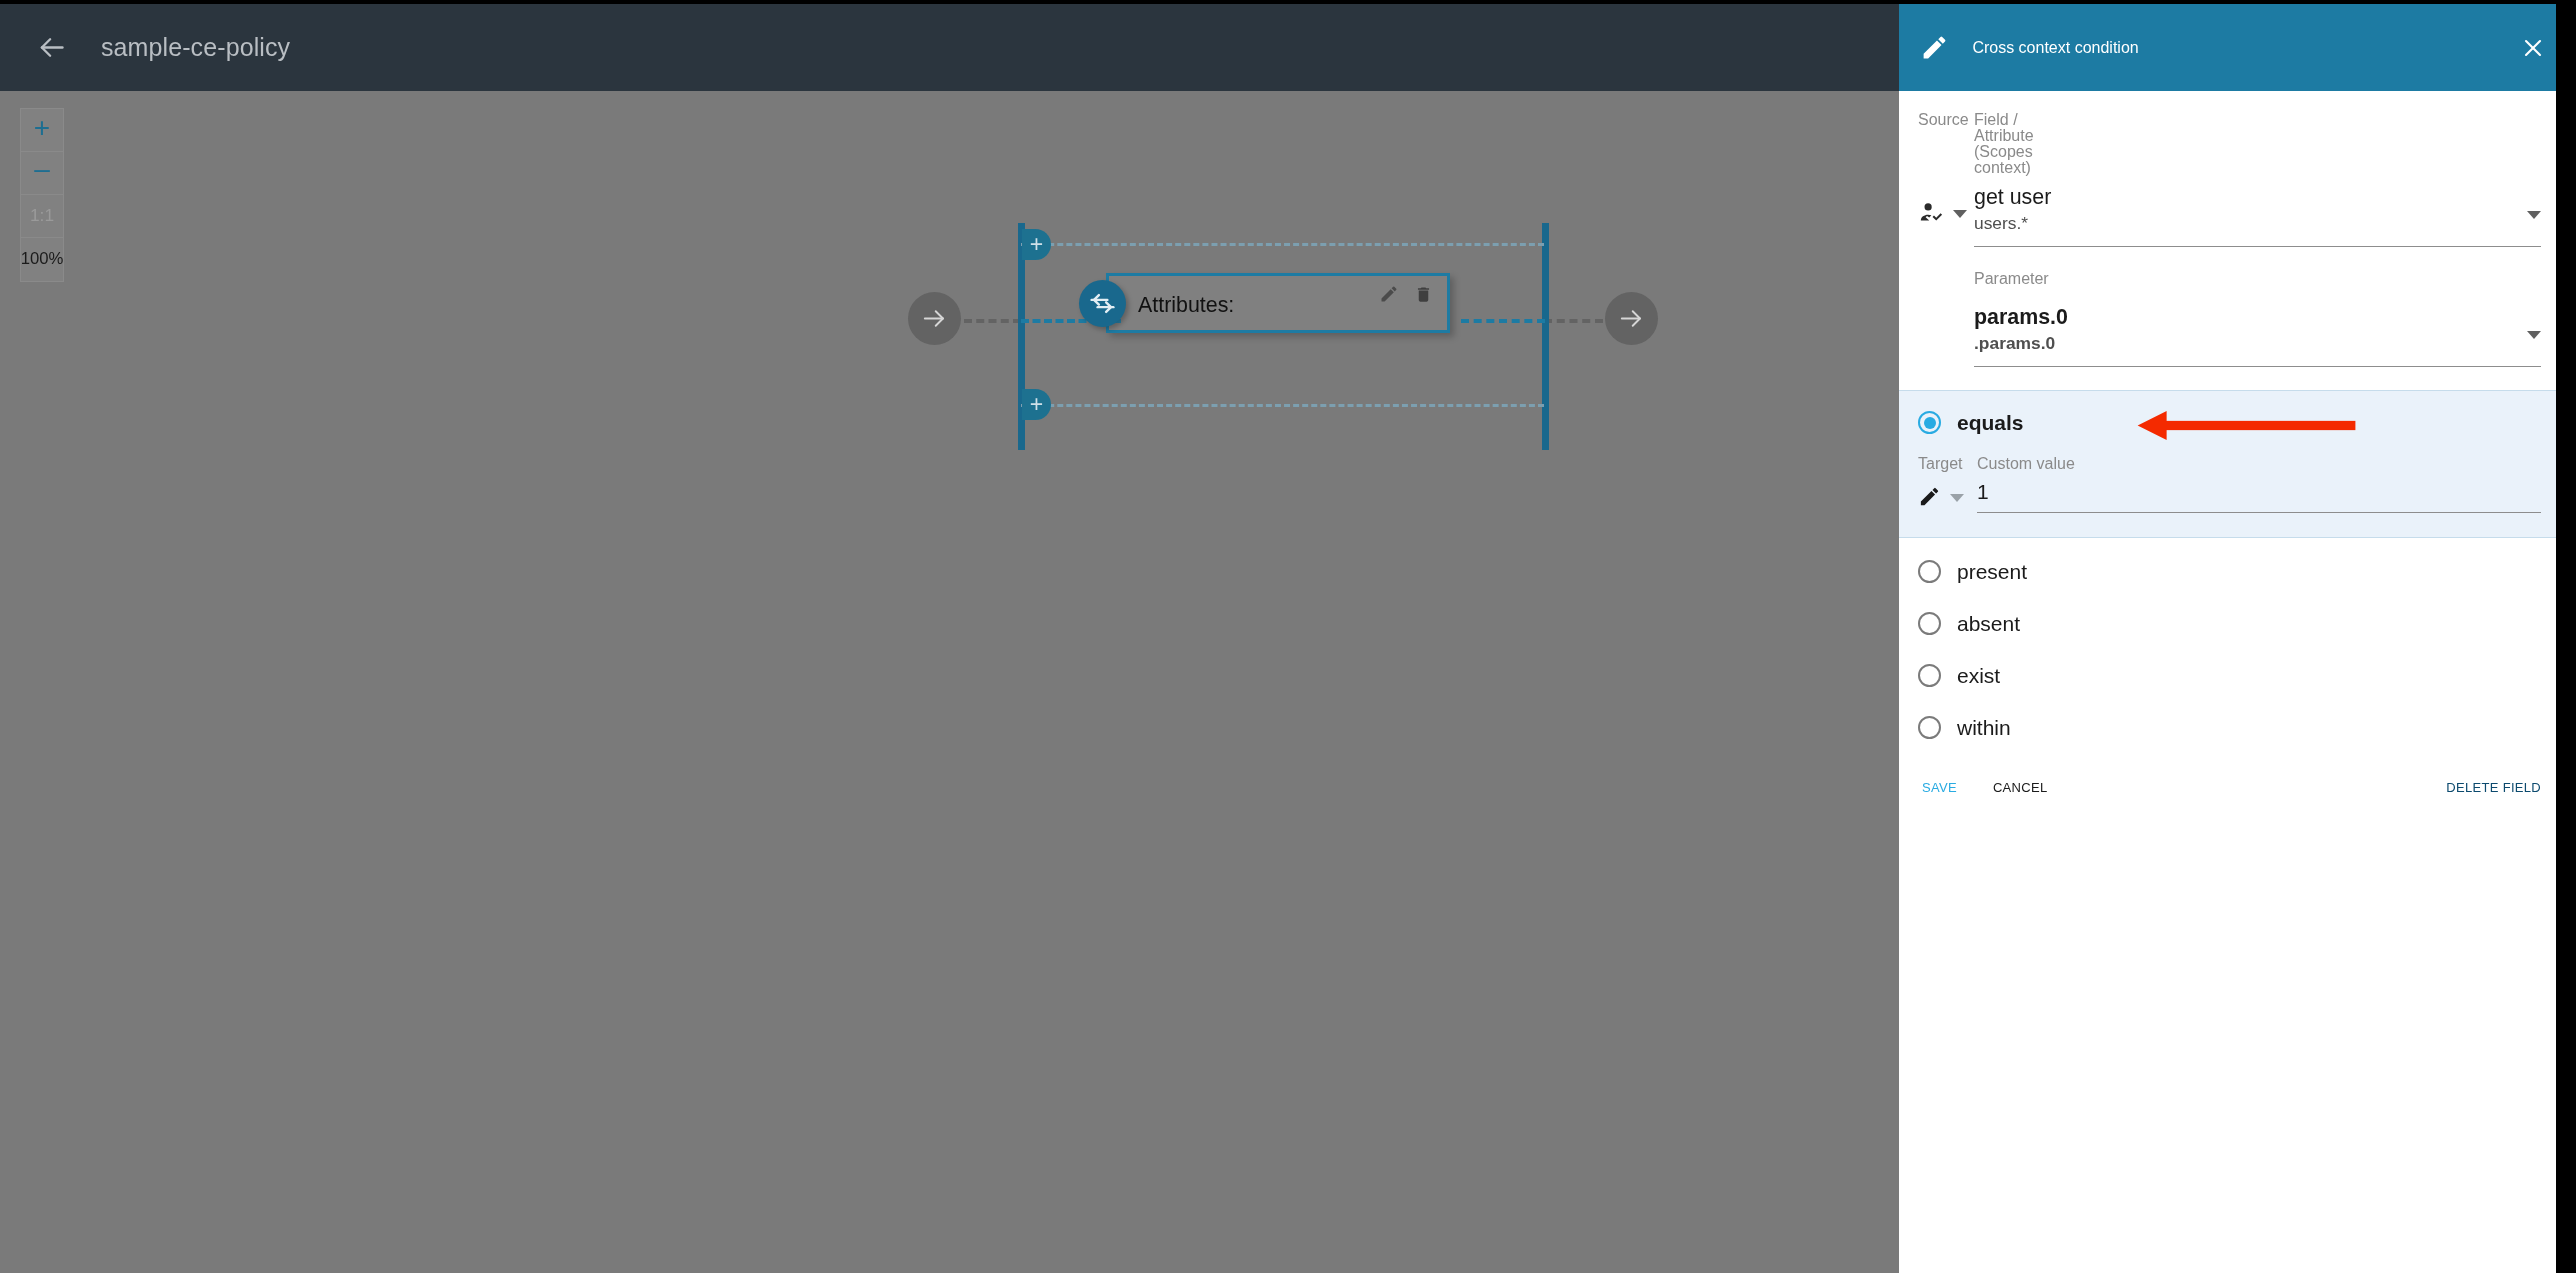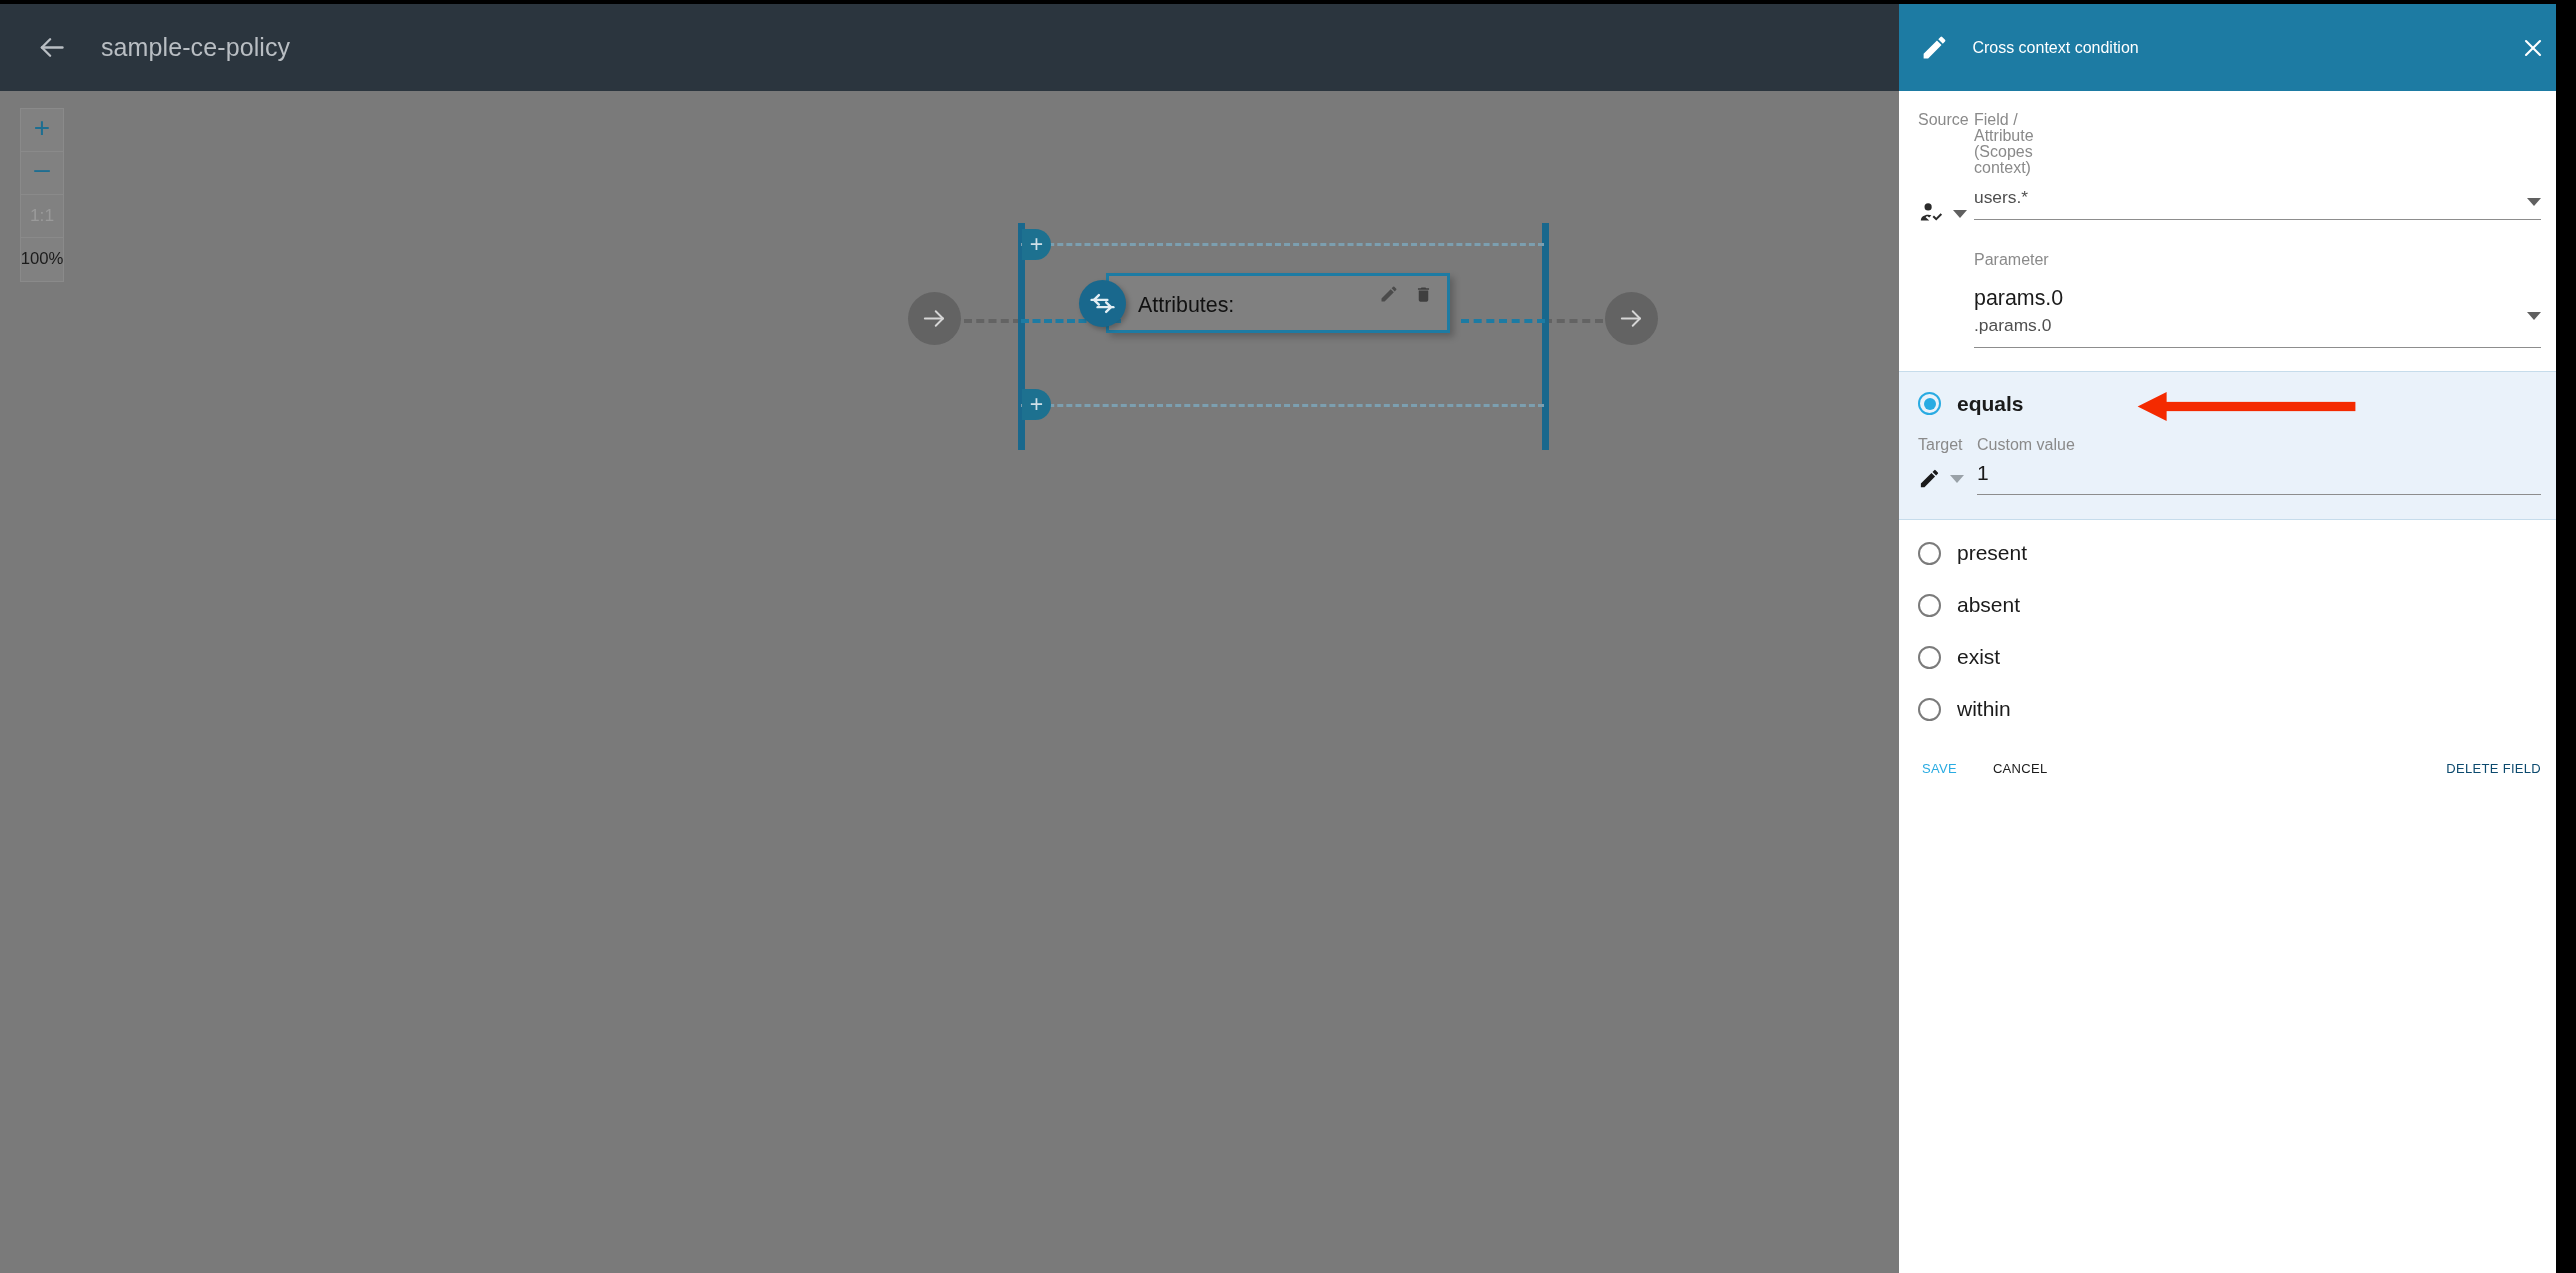--- a/index.html
+++ b/index.html
@@ -277,21 +277,21 @@
     position: absolute;
     right: 0; top: 50%;
     transform: translateY(-50%);
     width: 0; height: 0;
     border-left: 7.4px solid transparent;
     border-right: 7.4px solid transparent;
     border-top: 8px solid #606060;
   }
   .param-block { margin-top: 24px; padding-left: 56px; }
   .param-block .field-label { margin-bottom: 17.4px; }
-  .param-row { display: flex; }
+  .param-row { display: flex; font-weight: bold; }
 
   
   .equals-section {
     position: relative;
     background: #eaf2fa;
     border-top: 1.3px solid #c6dceb;
     border-bottom: 1.3px solid #c6dceb;
     padding: 20px 29px 24px 19px;
   }
   .radio-line {
@@ -502,20 +502,21 @@
             <span>
               <svg width="27" height="27" viewBox="0 0 24 24" fill="#2b2b2b">
                 <circle cx="9" cy="7" r="3.2"></circle>
                 <path d="M2.5 19c0-3 3-5 6.5-5 1 0 2 .2 2.9.5L10 16.5 8 15l-1.2 1.3L10 19H2.5z"></path>
                 <path d="M16.2 16.6l-2-2-1.3 1.3 3.3 3.3 5.2-5.2-1.3-1.3z"></path>
               </svg>
             </span>
             <span class="caret"></span>
           </div>
           <div class="select-field">
+            <div class="select-main">get user</div>
             <div class="select-sub">users.*</div>
             <span class="select-caret"></span>
           </div>
         </div>
 
         <div class="param-block">
           <div class="field-label">Parameter</div>
           <div class="param-row">
             <div class="select-field">
               <div class="select-main">params.0</div>

